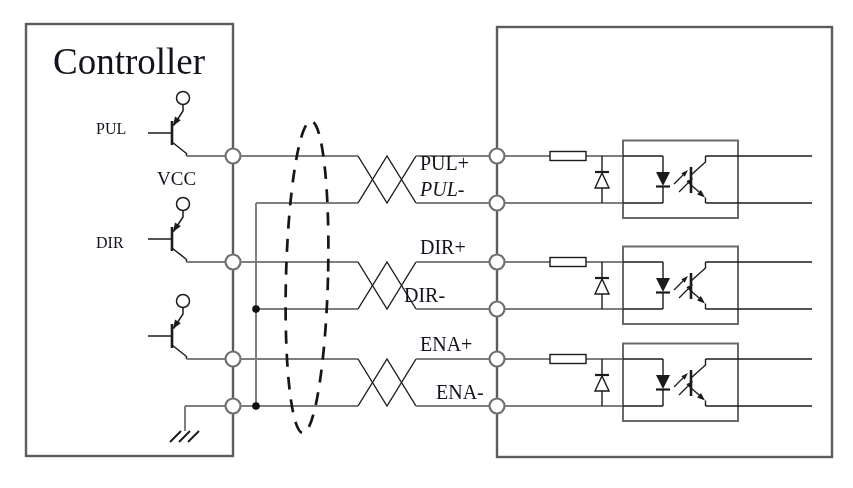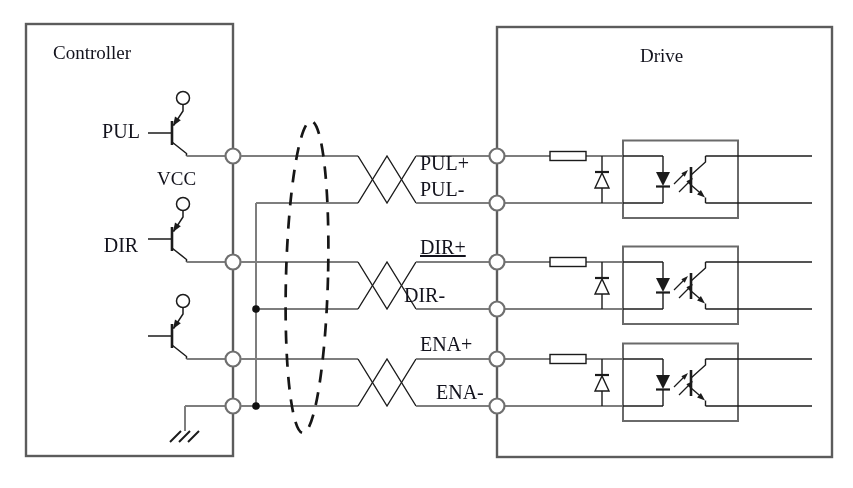--- a/index.html
+++ b/index.html
@@ -11,22 +11,22 @@
     font-family:"Liberation Serif","DejaVu Serif",serif;
   }
   .stage svg{position:absolute;left:0;top:0;}
   .lbl{
     position:absolute;
     color:#13131d;
     font-family:"Liberation Serif","DejaVu Serif",serif;
     white-space:nowrap;
     line-height:1;
   }
-  .title{font-size:19px;}
-  .sig{font-size:20px;text-align:center;}
+  .title{font-size:37px;}
+  .sig{font-size:16px;text-align:left;}
   .sans{font-family:"Liberation Sans","DejaVu Sans",sans-serif;}
   .pair{font-size:20px;}
   .vcc{font-size:19px;}
 </style>
 </head>
 <body>
 
 <div class="stage">
 
   <svg width="853" height="488" viewBox="0 0 853 488">
@@ -123,26 +123,25 @@
     <use href="#twistg" transform="translate(0,203)"></use>
 
     <ellipse cx="307" cy="277" rx="21" ry="156" fill="none" stroke="#161616" stroke-width="2.7" stroke-dasharray="13 10" transform="rotate(1.5 307 277)"></ellipse>
 
     <use href="#dchan"></use>
     <use href="#dchan" transform="translate(0,106)"></use>
     <use href="#dchan" transform="translate(0,203)"></use>
   </svg>
 
   <span class="lbl title" style="left:53px;top:43px;">Controller</span>
-  <span class="lbl title" style="left:640px;top:46px;">Drive</span>
 
   <span class="lbl sig" style="left:96px;top:121px;width:50px;">PUL</span>
   <span class="lbl vcc" style="left:157px;top:169px;text-align:center;">VCC</span>
   <span class="lbl sig" style="left:96px;top:235px;width:50px;">DIR</span>
 
   <span class="lbl pair" style="left:420px;top:131px;margin-top:22px;">PUL+</span>
-  <span class="lbl pair" style="left:420px;top:179px;">PUL-</span>
-  <span class="lbl pair" style="left:420px;top:237px;text-decoration:underline;">DIR+</span>
+  <span class="lbl pair" style="left:420px;top:179px;font-style:italic;">PUL-</span>
+  <span class="lbl pair" style="left:420px;top:237px;">DIR+</span>
   <span class="lbl pair" style="left:404px;top:285px;">DIR-</span>
   <span class="lbl pair" style="left:420px;top:334px;">ENA+</span>
   <span class="lbl pair" style="left:436px;top:382px;text-align:center;">ENA-</span>
 
 </div>
 
 </body></html>

